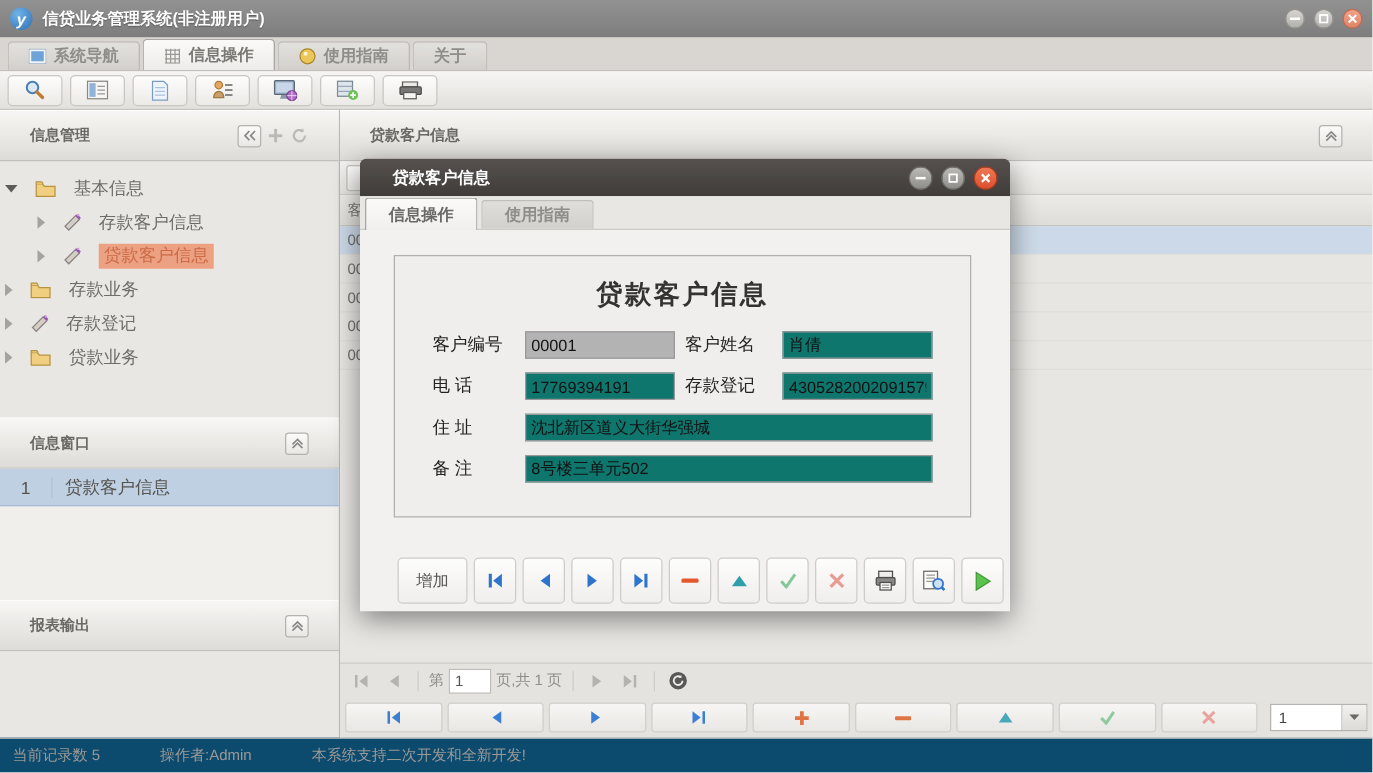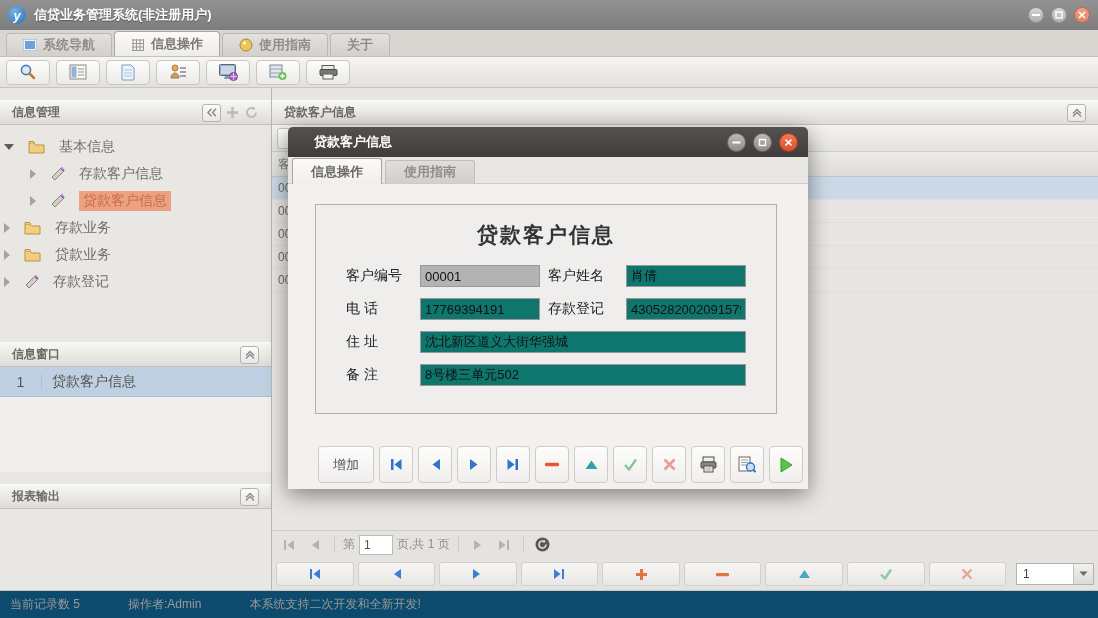--- a/index.html
+++ b/index.html
@@ -39,24 +39,24 @@
     border-bottom:1px solid #c7c5c1; display:flex; align-items:center;
     padding:0 6px; gap:6px; flex:none; }
   .tbtn { width:44px; height:25px; border:1px solid #c9c7c3; border-radius:4px;
     background:linear-gradient(#fdfdfc,#eceae7); display:flex;
     align-items:center; justify-content:center; }
 
   
   .content { flex:1; display:flex; min-height:0; }
   .sidebar { width:272px; flex:none; background:#e9e7e4;
     border-right:1px solid #b9b7b3; display:flex; flex-direction:column; }
-  .panel-header { height:25px; background:linear-gradient(#f7f6f4,#dedcd8);
+  .panel-header { height:41px; background:linear-gradient(#f7f6f4,#dedcd8);
     border-top:1px solid #fdfdfc; border-bottom:1px solid #c2c0bc;
-    display:flex; align-items:center; padding:0 12px; font-size:12px;
-    font-weight:bold; color:#6b6966; flex:none;margin-top:12px; }
+    display:flex; align-items:center; padding:0 24px; font-size:12px;
+    font-weight:bold; color:#6b6966; flex:none; }
   .panel-header .sp { flex:1; }
   .hbtn { width:19px; height:18px; border:1px solid #b5b3af; border-radius:3px;
     background:linear-gradient(#fbfbfa,#e9e7e4); display:flex; align-items:center;
     justify-content:center; margin-left:4px; }
   .hicon { width:16px; height:16px; display:flex; align-items:center;
     justify-content:center; margin-left:3px; }
 
   .tree { height:205px; padding:8px 4px; overflow:hidden; flex:none; }
   .titem { height:27px; display:flex; align-items:center; gap:14px;
     font-size:14px; color:#6f6d6a; }
@@ -321,34 +321,34 @@
         <div class="titem">
           <span class="arr right"></span>
           <svg width="17" height="14">
               <path d="M1 3h5l1.5 2H16v8H1z" fill="#f0d080" stroke="#b8933f"></path>
               <path d="M1 3V1.5h4.5L6.5 3" fill="#f0d080" stroke="#b8933f"></path>
             </svg>
           <span class="tlabel">存款业务</span>
         </div>
         <div class="titem">
           <span class="arr right"></span>
-          <svg width="17" height="14">
-              <path d="M1 3h5l1.5 2H16v8H1z" fill="#f0d080" stroke="#b8933f"></path>
-              <path d="M1 3V1.5h4.5L6.5 3" fill="#f0d080" stroke="#b8933f"></path>
-            </svg>
-          <span class="tlabel">贷款业务</span>
-        </div>
-        <div class="titem">
-          <span class="arr right"></span>
           <svg width="15" height="14">
               <path d="M10.5 1.5l3 3-8.5 8.5-3-3z" fill="#d5cec6" stroke="#8a8480"></path>
               <path d="M11 1l3 3" stroke="#9b59b6" stroke-width="2"></path>
               <path d="M12.5 0v2M11.5 1h2" stroke="#c9a0dd" stroke-width="1"></path>
             </svg>
           <span class="tlabel">存款登记</span>
+        </div>
+        <div class="titem">
+          <span class="arr right"></span>
+          <svg width="17" height="14">
+              <path d="M1 3h5l1.5 2H16v8H1z" fill="#f0d080" stroke="#b8933f"></path>
+              <path d="M1 3V1.5h4.5L6.5 3" fill="#f0d080" stroke="#b8933f"></path>
+            </svg>
+          <span class="tlabel">贷款业务</span>
         </div>
       </div>
 
       <div class="panel-header">
         <span>信息窗口</span>
         <span class="sp"></span>
         <div class="hbtn">
             <svg width="10" height="9">
               <path d="M1 5.5L5 1.5l4 4M1 8.5l4-4 4 4" stroke="#8a8886" stroke-width="1.3" fill="none"></path>
             </svg>

